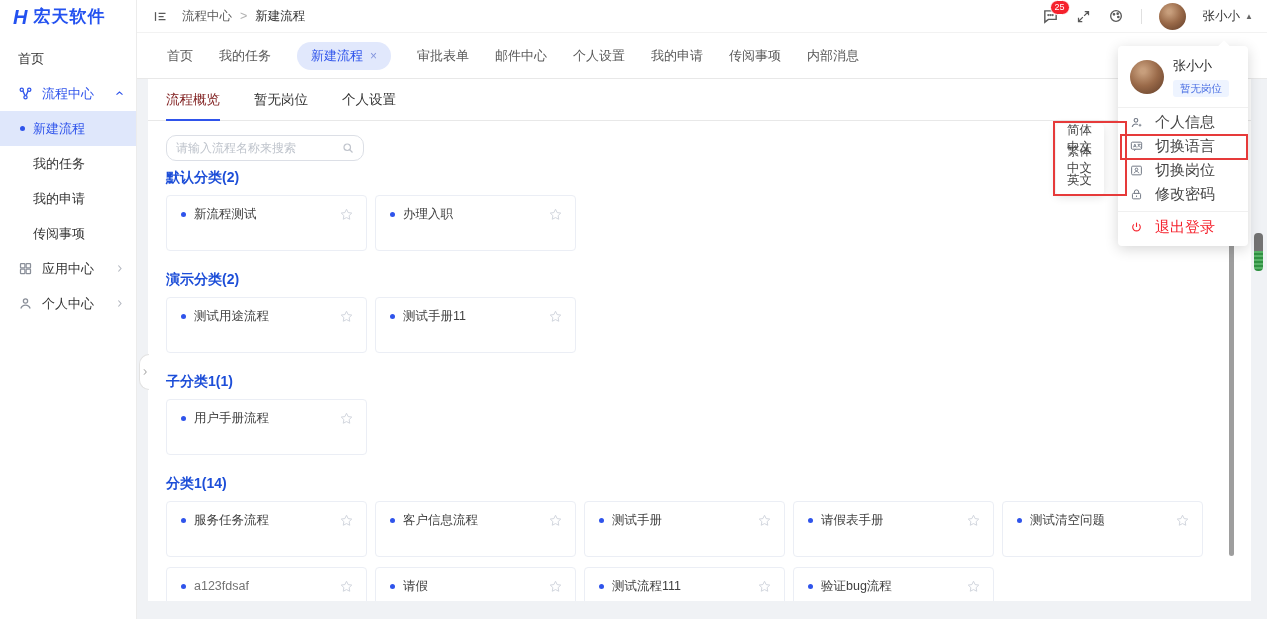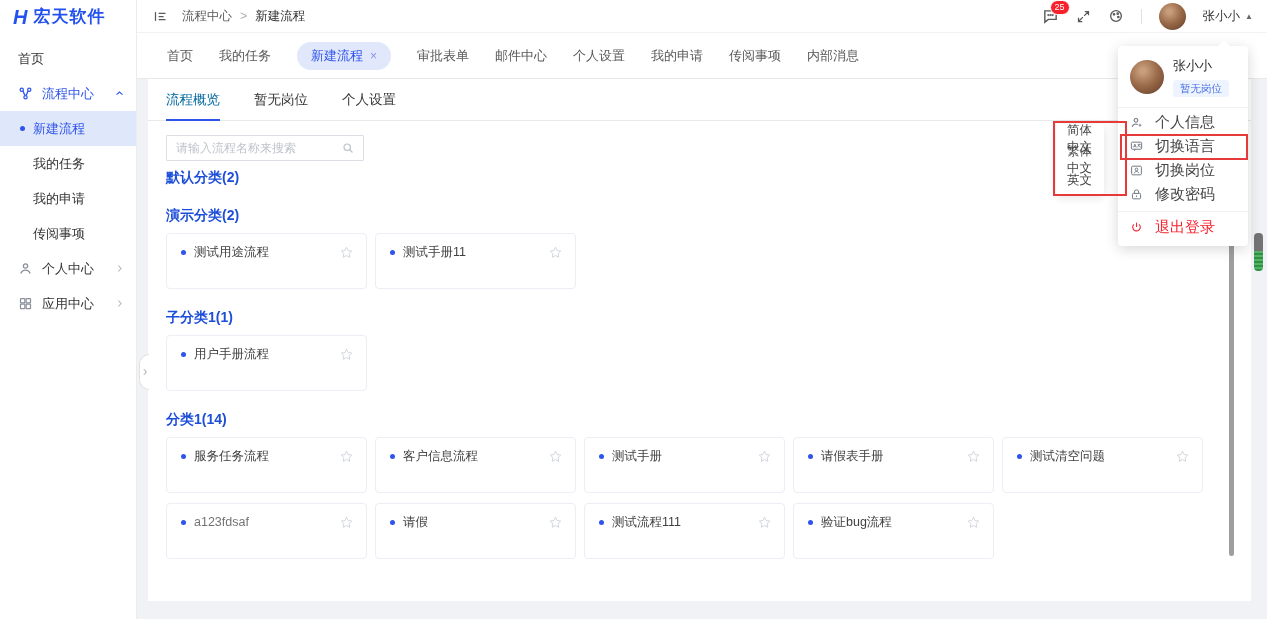--- a/index.html
+++ b/index.html
@@ -44,24 +44,24 @@
   .tab { font-size:13px; color:#595959; cursor:pointer; white-space:nowrap; }
   .tab.active { background:#e1e8fc; color:#2f54eb; padding:5px 14px; border-radius:14px; display:flex; align-items:center; gap:7px; }
   .tab-close { font-size:12px; color:#8496dd; cursor:pointer; }
 
   
   .content { position:absolute; left:137px; top:79px; right:0; bottom:0; background:#f0f2f5; }
   .panel { position:absolute; left:11px; top:0; right:16px; bottom:18px; background:#fff; overflow:hidden; }
   .collapse-handle { position:absolute; left:2px; top:275px; width:10px; height:36px; background:#fff; border:1px solid #e2e2e2; border-right:none; border-radius:18px 0 0 18px; z-index:3; display:flex; align-items:center; justify-content:center; color:#999; cursor:pointer; }
   .panel-tabs { height:42px; border-bottom:1px solid #e8e8e8; display:flex; gap:34px; padding-left:18px; align-items:center; }
   .ptab { font-size:13.5px; color:#333; cursor:pointer; position:relative; height:100%; display:flex; align-items:center; }
-  .ptab.active { color:#0369a1; }
+  .ptab.active { color:#7f1d1d; }
   .ptab.active::after { content:""; position:absolute; bottom:-1px; left:0; right:0; height:2px; background:#2f54eb; }
 
-  .search-box { margin:14px 0 0 18px; width:198px; height:26px; border:1px solid #dcdfe6; border-radius:1px; display:flex; align-items:center; padding:0 9px; }
+  .search-box { margin:14px 0 0 18px; width:198px; height:26px; border:1px solid #dcdfe6; border-radius:10px; display:flex; align-items:center; padding:0 9px; }
   .search-box input { border:none; outline:none; flex:1; font-size:12px; color:#333; background:transparent; font-family:inherit; }
   .search-box input::placeholder { color:#bfc4cc; }
   .search-box .search-ic { color:#c0c4cc; flex:none; }
 
   .sections { padding:0 18px; }
   .section { margin-top:20px; }
   .section:first-child { margin-top:8px; }
   .section-title { font-size:14px; font-weight:bold; color:#1d4ed8; }
   .cards { display:flex; flex-wrap:wrap; gap:10px 8px; margin-top:8px; }
   .card { width:201px; height:56px; border:1px solid #ebeef5; border-radius:4px; background:#fff; padding:11px 12px 0 12px; display:flex; align-items:flex-start; cursor:pointer; }
@@ -133,41 +133,41 @@
     </div>
     <div class="side-item child">
       <span>我的申请</span>
     </div>
     <div class="side-item child">
       <span>传阅事项</span>
     </div>
     <div class="side-item">
       <span class="s-icon">
         <svg width="15" height="15" viewBox="0 0 24 24" fill="none" stroke="currentColor" stroke-width="2">
-            <circle cx="12" cy="8" r="3.4"></circle>
-            <path d="M4.5 20c1.4-3.6 4.2-5.4 7.5-5.4s6.1 1.8 7.5 5.4"></path>
-          </svg>
-      </span>
-      <span>个人中心</span>
-      <span class="chev">
-        <svg width="9" height="9" viewBox="0 0 24 24" fill="none" stroke="currentColor" stroke-width="3">
-            <path d="M9 4l7 8-7 8"></path>
-          </svg>
-      </span>
-    </div>
-    <div class="side-item">
-      <span class="s-icon">
-        <svg width="15" height="15" viewBox="0 0 24 24" fill="none" stroke="currentColor" stroke-width="2">
             <rect x="4" y="4" width="7" height="7" rx="1"></rect>
             <rect x="13" y="4" width="7" height="7" rx="1"></rect>
             <rect x="4" y="13" width="7" height="7" rx="1"></rect>
             <rect x="13" y="13" width="7" height="7" rx="1"></rect>
           </svg>
       </span>
       <span>应用中心</span>
+      <span class="chev">
+        <svg width="9" height="9" viewBox="0 0 24 24" fill="none" stroke="currentColor" stroke-width="3">
+            <path d="M9 4l7 8-7 8"></path>
+          </svg>
+      </span>
+    </div>
+    <div class="side-item">
+      <span class="s-icon">
+        <svg width="15" height="15" viewBox="0 0 24 24" fill="none" stroke="currentColor" stroke-width="2">
+            <circle cx="12" cy="8" r="3.4"></circle>
+            <path d="M4.5 20c1.4-3.6 4.2-5.4 7.5-5.4s6.1 1.8 7.5 5.4"></path>
+          </svg>
+      </span>
+      <span>个人中心</span>
       <span class="chev">
         <svg width="9" height="9" viewBox="0 0 24 24" fill="none" stroke="currentColor" stroke-width="3">
             <path d="M9 4l7 8-7 8"></path>
           </svg>
       </span>
     </div>
   </div>
 </div>
 
 <div class="main-header">
@@ -246,20 +246,40 @@
       <span class="search-ic">
         <svg width="12" height="12" viewBox="0 0 24 24" fill="none" stroke="currentColor" stroke-width="2.4">
             <circle cx="10.5" cy="10.5" r="6.5"></circle>
             <path d="M15.5 15.5L21 21"></path>
           </svg>
       </span>
     </div>
     <div class="sections">
         <div class="section">
           <div class="section-title">默认分类(2)</div>
+          <div class="cards">
+            <div class="card">
+              <span class="card-dot"></span>
+              <span class="card-name">新流程测试</span>
+              <span class="card-star">
+                <svg width="15" height="15" viewBox="0 0 24 24" fill="none" stroke="currentColor" stroke-width="1.6">
+                  <path d="M12 3.6l2.6 5.3 5.8.8-4.2 4.1 1 5.8L12 16.9l-5.2 2.7 1-5.8-4.2-4.1 5.8-.8z"></path>
+                </svg>
+              </span>
+            </div>
+            <div class="card">
+              <span class="card-dot"></span>
+              <span class="card-name">办理入职</span>
+              <span class="card-star">
+                <svg width="15" height="15" viewBox="0 0 24 24" fill="none" stroke="currentColor" stroke-width="1.6">
+                  <path d="M12 3.6l2.6 5.3 5.8.8-4.2 4.1 1 5.8L12 16.9l-5.2 2.7 1-5.8-4.2-4.1 5.8-.8z"></path>
+                </svg>
+              </span>
+            </div>
+          </div>
         </div>
         <div class="section">
           <div class="section-title">演示分类(2)</div>
           <div class="cards">
             <div class="card">
               <span class="card-dot"></span>
               <span class="card-name">测试用途流程</span>
               <span class="card-star">
                 <svg width="15" height="15" viewBox="0 0 24 24" fill="none" stroke="currentColor" stroke-width="1.6">
                   <path d="M12 3.6l2.6 5.3 5.8.8-4.2 4.1 1 5.8L12 16.9l-5.2 2.7 1-5.8-4.2-4.1 5.8-.8z"></path>

